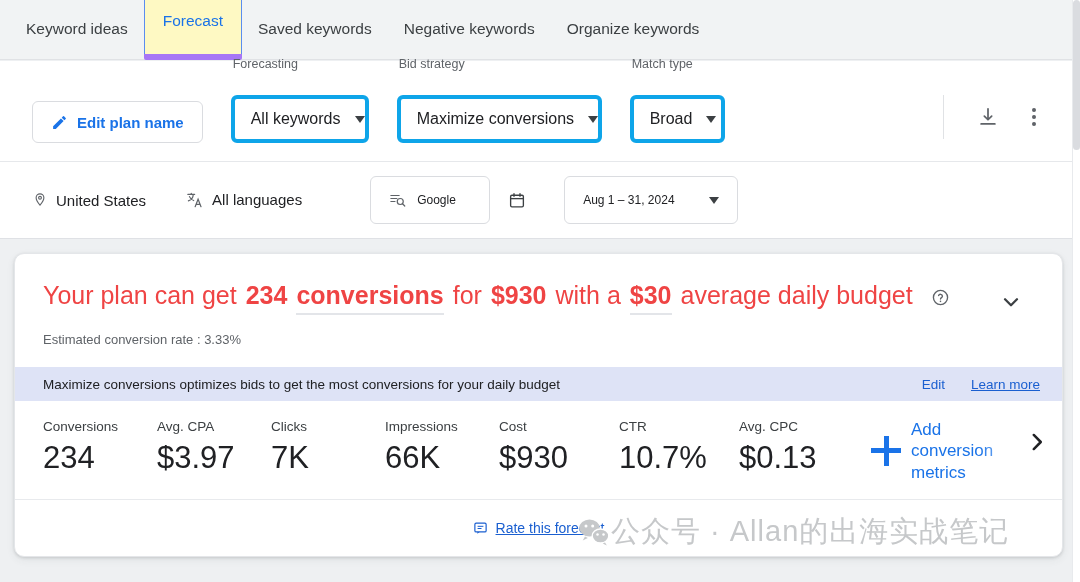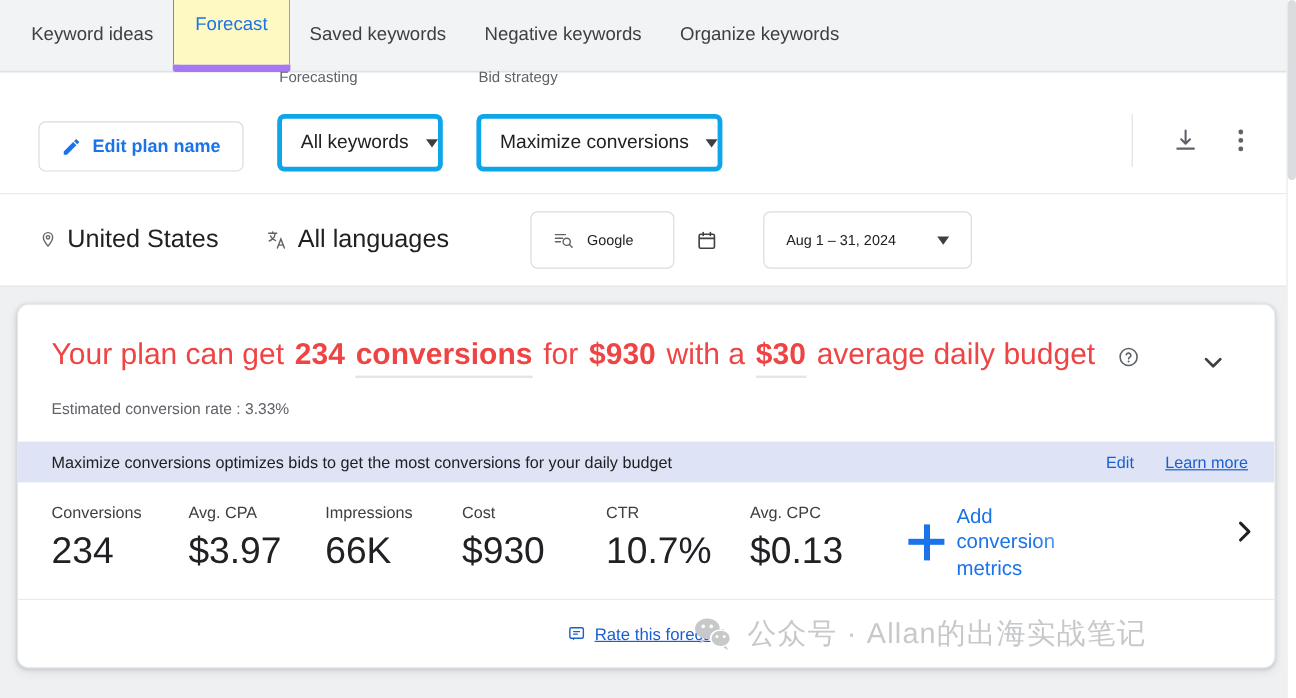--- a/index.html
+++ b/index.html
@@ -84,22 +84,22 @@
   .dots i { width: 3.8px; height: 3.8px; border-radius: 50%; background: #5f6368; display: block; }
 
   
   .filters {
     position: absolute; top: 162px; left: 0; width: 1072px; height: 77px;
     background: #fff;
     border-bottom: 1px solid #dfe1e5;
     display: flex; align-items: center; padding-left: 32px;
   }
   .chip-plain {
-    display: flex; align-items: center; gap: 8px;
-    font-size: 21px; color: #202124; margin-right: 40px;
+    display: flex; align-items: flex-start; gap: 8px;
+    font-size: 15px; color: #202124; margin-right: 40px;
     white-space: nowrap; cursor: pointer;
   }
   .box-btn {
     display: flex; align-items: center; gap: 10px;
     height: 48px; padding: 0 18px;
     border: 1px solid #dadce0; border-radius: 6px;
     background: #fff; font-size: 12px; color: #202124;
     white-space: nowrap; cursor: pointer; margin-left: 28px;
   }
   .date-group { display: flex; align-items: center; gap: 10px; margin-left: 18px; }
@@ -182,22 +182,22 @@
     display: flex; align-items: center; justify-content: center;
   }
   .rate-link {
     display: flex; align-items: center; gap: 8px;
     color: #1a5fd0; font-size: 14px; cursor: pointer; text-decoration: underline;
   }
 
   
   .watermark {
     position: absolute; left: 578px; top: 512px;
-    display: flex; align-items: center; gap: 12px;
-    color: #c6c8ca; font-size: 24px; letter-spacing: 1px;
+    display: flex; align-items: center; gap: 0;
+    color: #c6c8ca; font-size: 29px; letter-spacing: 1px;
     pointer-events: none; user-select: none;
   }
 
   
   .right-edge {
     position: absolute; top: 0; right: 0; width: 8px; height: 582px;
     background: #fff; border-left: 1px solid #e8eaed;
   }
   .scrollbar-thumb {
     position: absolute; top: 0; right: 0; width: 7px; height: 150px;
@@ -246,20 +246,27 @@
     </div>
 
     <div class="field">
       <div class="field-label">Bid strategy</div>
       <div class="select" style="width:205px">
         <span>Maximize conversions</span>
         <span class="caret"></span>
       </div>
     </div>
 
+    <div class="field">
+      <div class="field-label">Match type</div>
+      <div class="select" style="width:95px">
+        <span>Broad</span>
+        <span class="caret"></span>
+      </div>
+    </div>
 
     <div class="toolbar-right">
       <div class="vdiv"></div>
       <div class="icon-btn">
         <svg width="22" height="22" viewBox="0 0 24 24">
           <path d="M12 3v9.6M12 15l-4-4M12 15l4-4M4.5 19.5h15" stroke="#5f6368" stroke-width="1.9" fill="none" stroke-linecap="round" stroke-linejoin="round"></path>
         </svg>
       </div>
       <div class="icon-btn">
         <span class="dots">
@@ -349,20 +356,24 @@
     <div class="metrics">
       <div class="metric">
         <div class="metric-label">Conversions</div>
         <div class="metric-value">234</div>
       </div>
       <div class="metric">
         <div class="metric-label">Avg. CPA</div>
         <div class="metric-value">$3.97</div>
       </div>
       <div class="metric">
+        <div class="metric-label">Clicks</div>
+        <div class="metric-value">7K</div>
+      </div>
+      <div class="metric">
         <div class="metric-label">Impressions</div>
         <div class="metric-value">66K</div>
       </div>
       <div class="metric wide">
         <div class="metric-label">Cost</div>
         <div class="metric-value">$930</div>
       </div>
       <div class="metric wide">
         <div class="metric-label">CTR</div>
         <div class="metric-value">10.7%</div>

